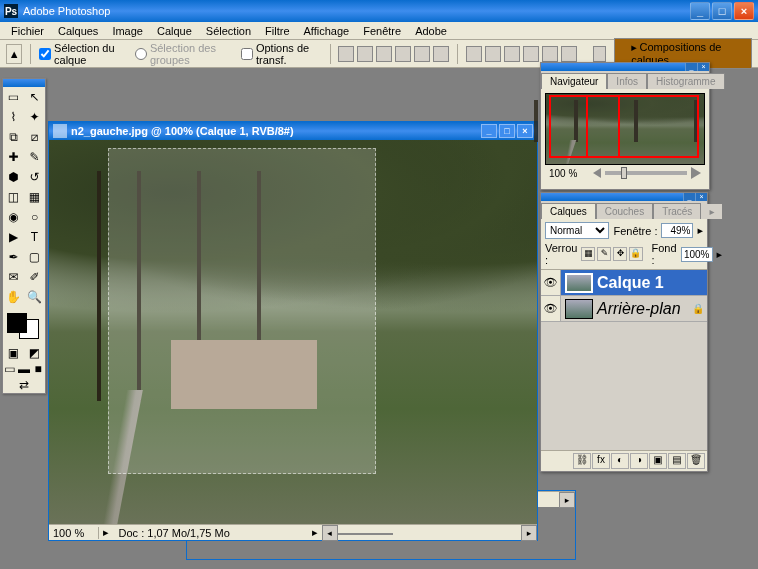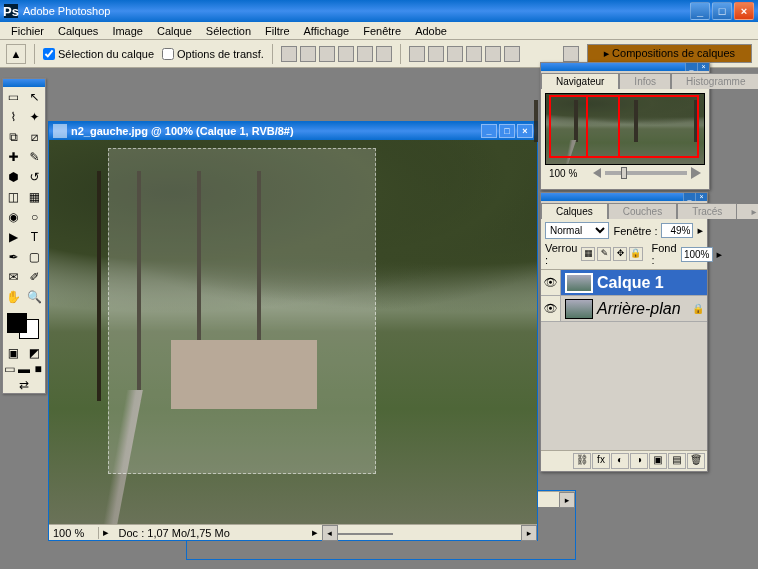--- a/index.html
+++ b/index.html
@@ -1,20 +1,20 @@
 <!DOCTYPE html>
 <html><head>
 <meta charset="utf-8">
 <style>
 * { margin: 0; padding: 0; box-sizing: border-box; font-family: Tahoma, sans-serif; font-size: 11px; }
 body { background: #808080; width: 758px; height: 569px; overflow: hidden; position: relative; }
 
 
 .titlebar { height: 22px; background: linear-gradient(#0a6cce, #3e8dee, #0a6cce); display: flex; align-items: center; padding: 0 4px; color: #fff; }
-.titlebar .logo { width: 14px; height: 14px; background: #001e36; margin-right: 5px; display: flex; align-items: center; justify-content: center; font-size: 13px; color: #fff; font-weight: bold; }
+.titlebar .logo { width: 14px; height: 14px; background: #001e36; margin-right: 5px; display: flex; align-items: center; justify-content: center; font-size: 10px; color: #fff; font-weight: bold; }
 .titlebar .title { flex: 1; font-weight: normal; }
 .winbtns { display: flex; gap: 2px; }
 .winbtn { width: 20px; height: 18px; background: linear-gradient(#5aa0ea,#2670c0); border: 1px solid #fff4; border-radius: 2px; display: flex; align-items: center; justify-content: center; color: #fff; font-weight: bold; cursor: pointer; }
 .winbtn.close { background: linear-gradient(#f08050,#e04010); }
 
 
 .menubar { height: 18px; background: #ece9d8; display: flex; align-items: center; padding: 0 4px; border-bottom: 1px solid #aca899; }
 .menubar span { padding: 2px 7px; cursor: pointer; }
 
 
@@ -61,21 +61,21 @@
 .sbtn { width: 16px; height: 16px; background: #d4d0c8; border: 1px solid #888; cursor: pointer; display: flex; align-items: center; justify-content: center; font-size: 9px; }
 .strack { flex: 1; background: #f0f0e8; position: relative; }
 .sthumb { position: absolute; left: 0; width: 30%; height: 100%; background: #d4d0c8; border: 1px solid #888; }
 
 
 .panel { position: absolute; background: #ece9d8; border: 1px solid #848284; box-shadow: 1px 1px 3px #0006; }
 .panel.nav { right: 48px; top: 62px; width: 170px; height: 128px; }
 .phead { height: 8px; background: linear-gradient(#3e8dee,#0a6cce); display: flex; justify-content: flex-end; }
 .phead .pb { width: 12px; height: 8px; background: #2670c0; border-left: 1px solid #fff4; cursor: pointer; font-size: 7px; color: #fff; text-align: center; }
 .ptabs { display: flex; background: #d4d0c8; height: 18px; align-items: flex-end; }
-.ptab { padding: 2px 14px; font-size: 10px; background: #d4d0c8; border: 1px solid #888; border-bottom: none; cursor: pointer; color: #888; margin-top: 40px; }
+.ptab { padding: 2px 8px; font-size: 10px; background: #d4d0c8; border: 1px solid #888; border-bottom: none; cursor: pointer; color: #888; margin-top: 40px; }
 .ptab.active { background: #ece9d8; color: #000; }
 .navbody { padding: 4px; }
 .navthumb { width: 160px; height: 72px; border: 1px solid #000; position: relative; background: #606060; }
 .navthumb .image-repr { opacity: 0.8; }
 .navbox { position: absolute; border: 2px solid #f00; }
 .navbox.a { left: 2%; top: 2%; width: 45%; height: 90%; }
 .navbox.b { left: 25%; top: 2%; width: 72%; height: 90%; }
 .navfoot { display: flex; align-items: center; padding: 2px 4px; gap: 4px; }
 .navfoot .pct { width: 40px; font-size: 10px; }
 .navslider { flex: 1; height: 4px; background: #aaa; position: relative; }
@@ -129,20 +129,24 @@
   <span>Fenêtre</span>
   <span>Adobe</span>
 </div>
 
 <div class="optionbar">
   <div class="opt-icon">▲</div>
   <div class="sep"></div>
   <label class="chk">
     <input type="checkbox" checked="" style="">
     <span>Sélection du calque</span>
+  </label>
+  <label class="chk disabled">
+    <input type="radio" style="">
+    <span>Sélection des groupes</span>
   </label>
   <label class="chk">
     <input type="checkbox" style="">
     <span>Options de transf.</span>
   </label>
   <div class="sep"></div>
   <div class="iconset">
     <div class="small-icon"></div>
     <div class="small-icon"></div>
     <div class="small-icon"></div>

